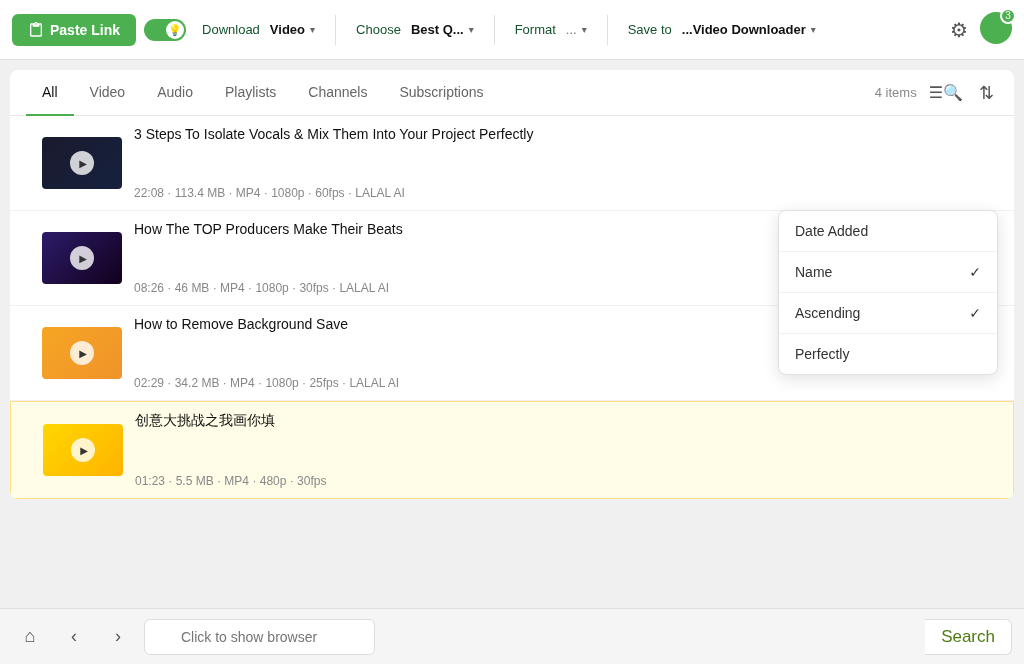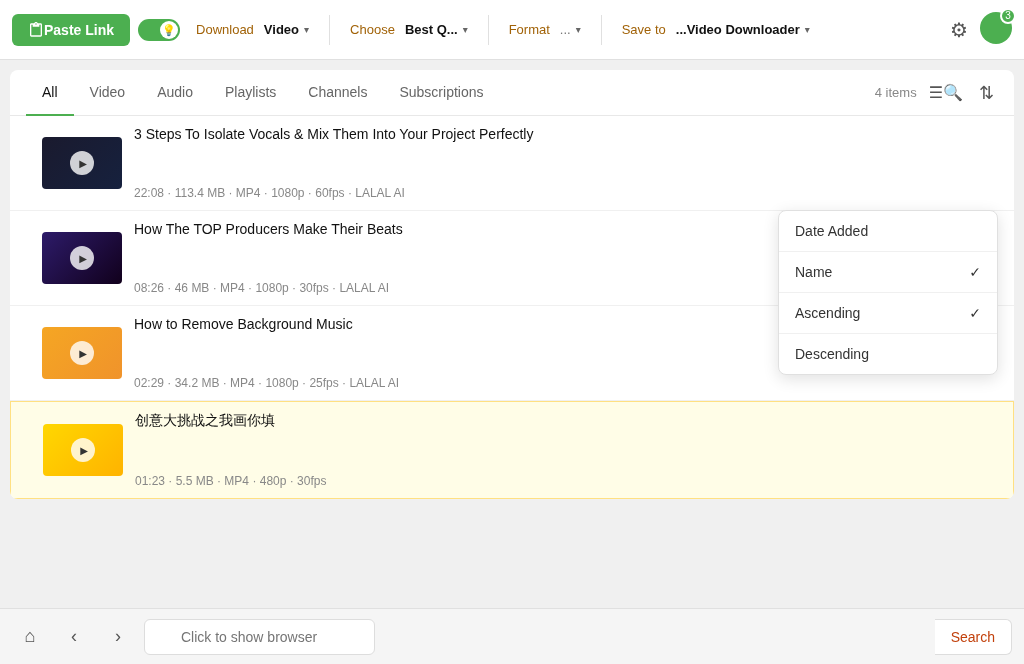--- a/index.html
+++ b/index.html
@@ -19,20 +19,21 @@
       background: #4caf50;
       color: #fff;
       border: none;
       border-radius: 6px;
       padding: 8px 16px;
       font-size: 14px;
       font-weight: 600;
       cursor: pointer;
       display: flex;
       align-items: center;
+      gap: 6px;
       white-space: nowrap;
     }
     .paste-btn svg { width: 16px; height: 16px; fill: #fff; }
     .toggle-switch {
       width: 42px; height: 22px; background: #4caf50; border-radius: 11px;
       position: relative; cursor: pointer; flex-shrink: 0;
     }
     .toggle-switch::after {
       content: ''; position: absolute; top: 2px; right: 2px;
       width: 18px; height: 18px; border-radius: 50%; background: #fff;
@@ -40,21 +41,21 @@
     }
     .toggle-icon {
       position: absolute; top: 50%; right: 4px; transform: translateY(-50%);
       font-size: 11px; color: #4caf50; z-index: 1;
     }
     .toolbar-dropdown {
       display: flex; align-items: center; gap: 3px; cursor: pointer;
       padding: 6px 8px; border-radius: 4px; font-size: 13px; color: #333;
       white-space: nowrap;
     }
-    .toolbar-dropdown .normal { color: #a16207; }
+    .toolbar-dropdown .normal { color: #14532d; }
     .toolbar-dropdown .bold { font-weight: 700; color: #111; }
     .toolbar-dropdown .ellipsis { color: #777; }
     .chevron { color: #666; font-size: 10px; margin-left: 2px; }
     .toolbar-divider { width: 1px; height: 30px; background: #e0e0e0; margin: 0 4px; }
     .toolbar-right { margin-left: auto; display: flex; align-items: center; gap: 8px; }
     .gear-btn { background: none; border: none; cursor: pointer; font-size: 20px; color: #555; padding: 4px; }
     .avatar-btn {
       background: #4caf50; color: #fff; border: none; border-radius: 50%;
       width: 32px; height: 32px; cursor: pointer; font-size: 12px; font-weight: 700;
       position: relative;
@@ -138,21 +139,21 @@
       padding: 0 12px 0 36px; font-size: 14px; color: #999; background: #fff;
       position: relative;
     }
     .browser-input-wrap { flex: 1; position: relative; }
     .browser-search-icon {
       position: absolute; left: 10px; top: 50%; transform: translateY(-50%);
       color: #999; font-size: 14px; pointer-events: none;
     }
     .search-submit {
       background: #fff; border: 1px solid #ddd; border-left: none;
-      height: 36px; padding: 0 16px; font-size: 14px; color: #c2410c; cursor: pointer;
+      height: 36px; padding: 0 16px; font-size: 17px; color: #4d7c0f; cursor: pointer;
       border-radius: 0 6px 6px 0; margin-left: -6px;
     }
   </style>
 </head>
 <body>
 
 <div class="toolbar">
   <button class="paste-btn">
     <svg viewBox="0 0 24 24">
       <path d="M19 2h-4.18C14.4.84 13.3 0 12 0c-1.3 0-2.4.84-2.82 2H5c-1.1 0-2 .9-2 2v16c0 1.1.9 2 2 2h14c1.1 0 2-.9 2-2V4c0-1.1-.9-2-2-2zm-7 0c.55 0 1 .45 1 1s-.45 1-1 1-1-.45-1-1 .45-1 1-1zm7 18H5V4h2v3h10V4h2v16z"></path>
@@ -255,21 +256,21 @@
         <div class="item-title">How The TOP Producers Make Their Beats</div>
         <div class="item-meta">08:26 · 46 MB · MP4 · 1080p · 30fps · LALAL AI</div>
       </div>
     </div>
 
     <div class="list-item">
       <div class="thumbnail thumb-bg-3">
         <div class="play-icon"></div>
       </div>
       <div class="item-info">
-        <div class="item-title">How to Remove Background Music</div>
+        <div class="item-title">How to Remove Background Save</div>
         <div class="item-meta">02:29 · 34.2 MB · MP4 · 1080p · 25fps · LALAL AI</div>
       </div>
     </div>
 
     <div class="list-item highlighted">
       <div class="thumbnail thumb-bg-4">
         <div class="play-icon"></div>
       </div>
       <div class="item-info">
         <div class="item-title">创意大挑战之我画你填</div>
@@ -288,21 +289,21 @@
       <span>Name</span>
       <span class="check">✓</span>
     </div>
     <div class="dropdown-divider"></div>
     <div class="dropdown-item">
       <span>Ascending</span>
       <span class="check">✓</span>
     </div>
     <div class="dropdown-divider"></div>
     <div class="dropdown-item">
-      <span>Descending</span>
+      <span>Perfectly</span>
     </div>
   </div>
 
 </div>
 
 <div class="bottom-bar">
   <button class="nav-btn">⌂</button>
   <button class="nav-btn">‹</button>
   <button class="nav-btn">›</button>
 

